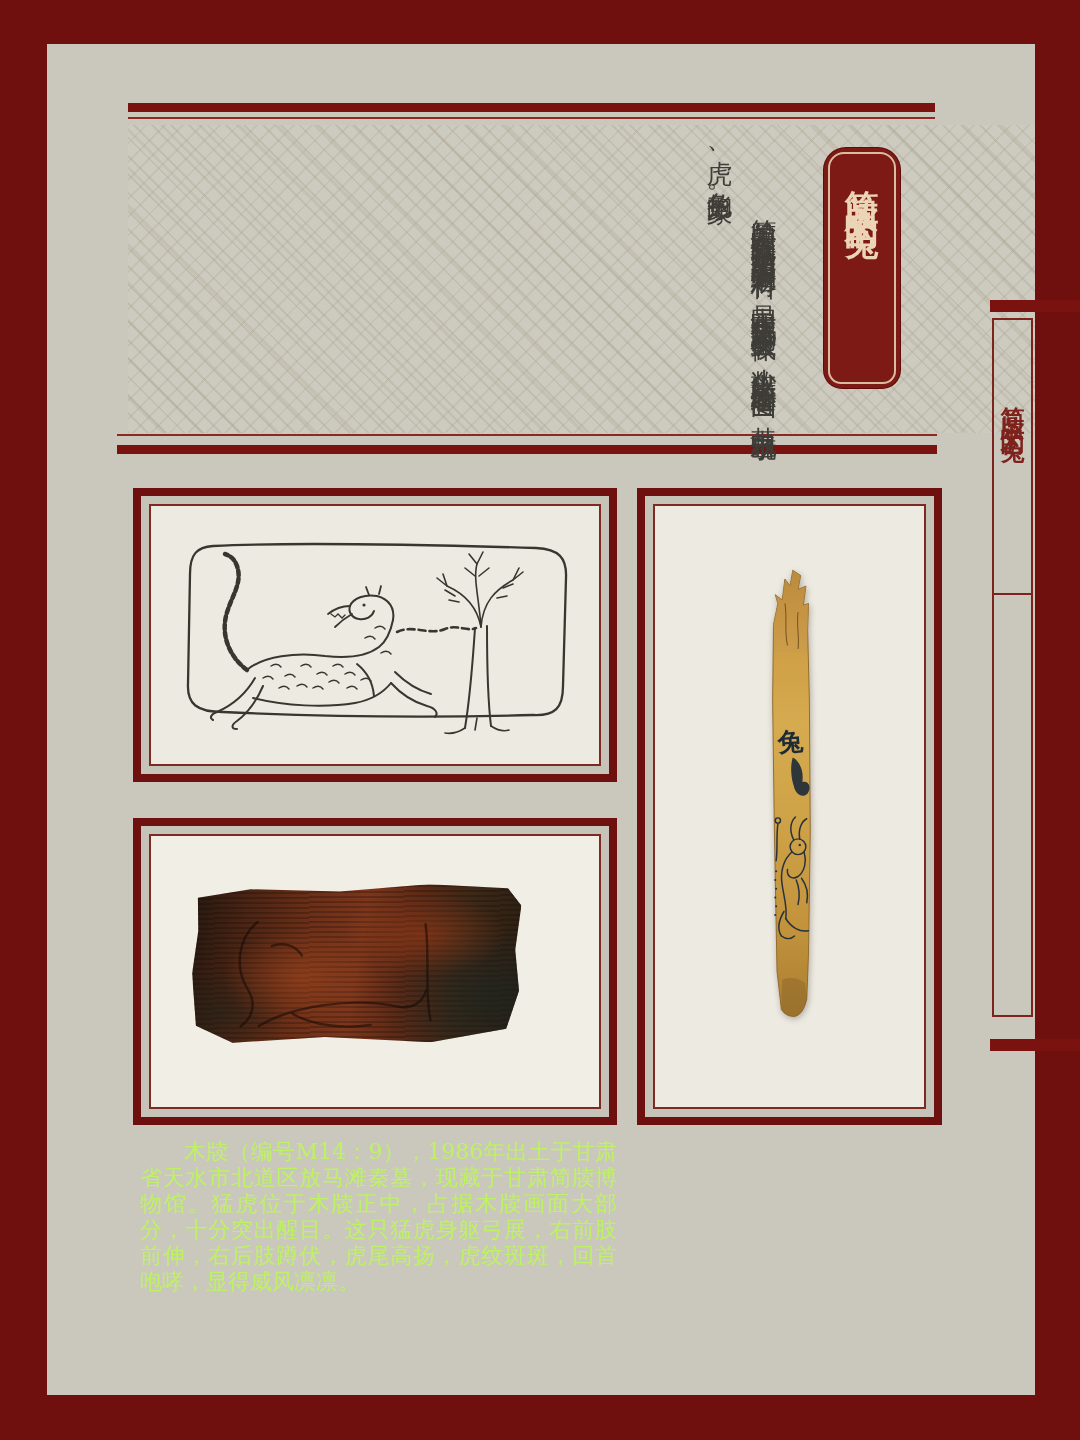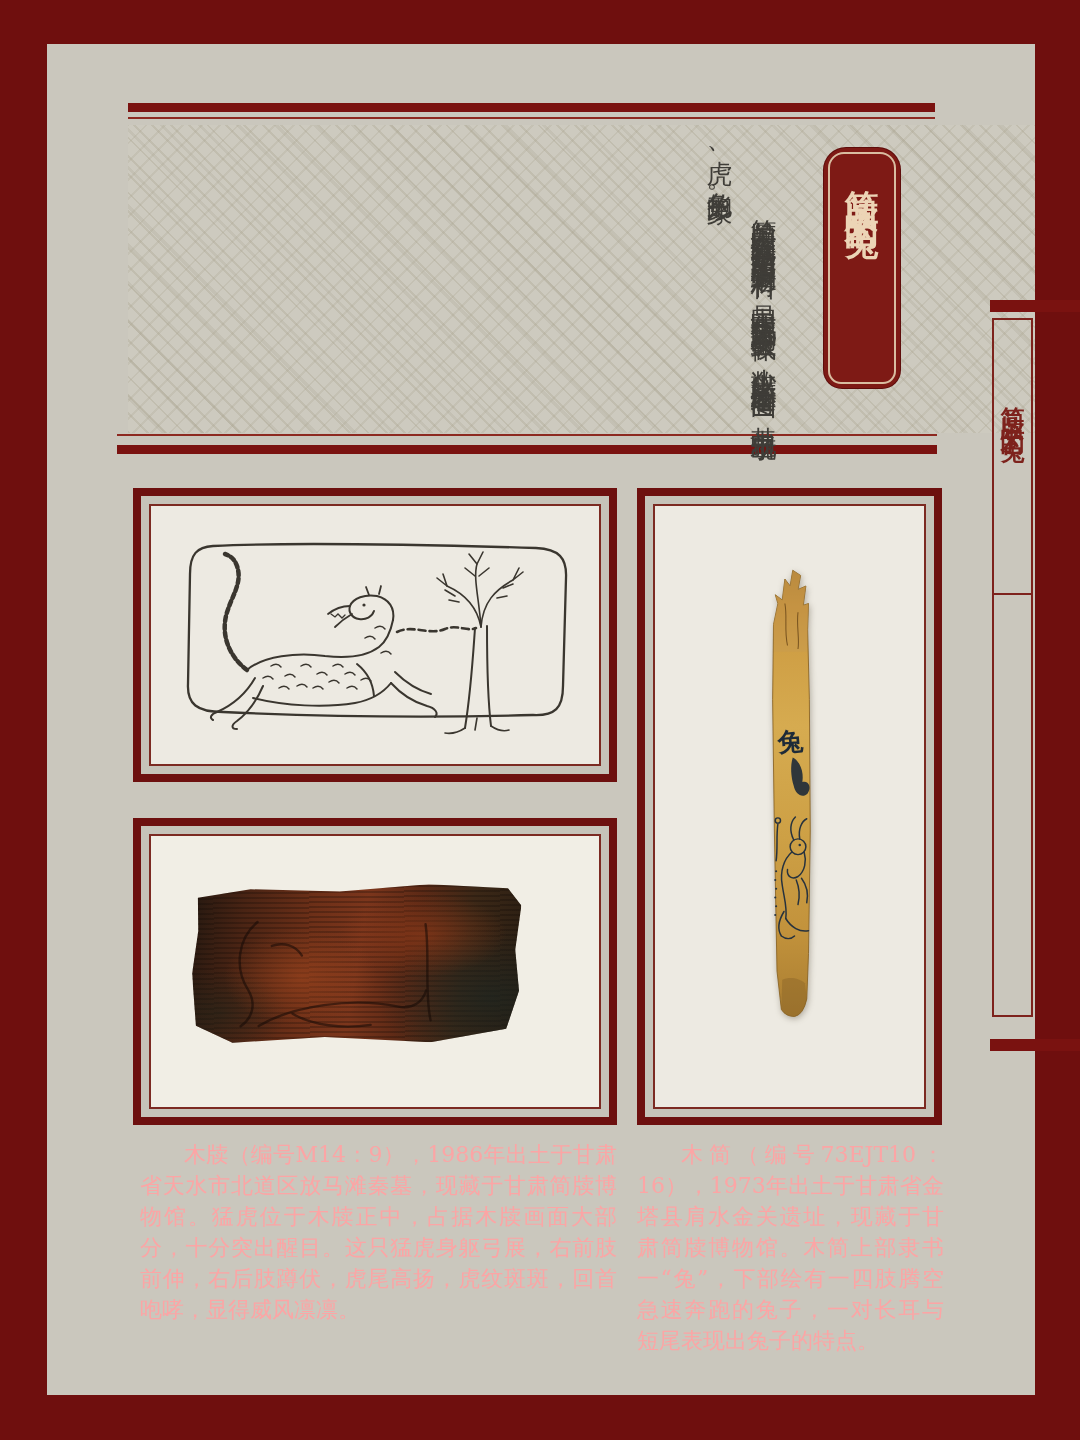--- a/index.html
+++ b/index.html
@@ -45,21 +45,21 @@
       radial-gradient(90px 60px at 8% 80%, rgba(30,35,25,.5), transparent 75%),
       repeating-linear-gradient(0deg, rgba(15,8,4,.25) 0 2px, rgba(0,0,0,0) 2px 5px),
       linear-gradient(100deg,#241810 0%,#4a2414 16%,#6e3018 36%,#7c361c 50%,#5e2a16 64%,#3c2817 80%,#281d12 100%);
     clip-path:polygon(2% 7%,18% 2%,45% 4%,72% 0%,96% 3%,100% 14%,98% 42%,99% 68%,95% 92%,72% 100%,40% 96%,12% 99%,1% 88%,0% 55%,2% 28%);
     box-shadow:0 3px 8px rgba(40,30,20,.35);}
   .tablet svg{position:absolute;inset:0;width:100%;height:100%;}
   
   .slip-wrap{position:absolute;left:108px;top:34px;width:56px;height:512px;filter:drop-shadow(1px 2px 3px rgba(60,50,30,.35));}
   .slip-wrap svg{width:100%;height:100%;}
   
-  .caption{position:absolute;font-size:22px;line-height:31px;color:#fca5a5;text-align:justify;}
+  .caption{position:absolute;font-size:22px;line-height:26px;color:#bef264;text-align:justify;}
   .caption p{margin:0;text-indent:2em;}
   .cap1{left:140px;top:1139px;width:477px;}
   .cap2{left:637px;top:1139px;width:307px;}
   
   .sidebar-bar{position:absolute;background:#7a1210;height:12px;width:90px;left:990px;}
   .sb-top{top:300px;}
   .sb-bot{top:1039px;}
   .side-box{position:absolute;left:992px;top:318px;width:41px;height:699px;box-sizing:border-box;border:2px solid #7d221c;}
   .side-divider{position:absolute;left:0;right:0;top:273px;height:2px;background:#7d221c;}
   .side-title{position:absolute;top:68px;left:50%;transform:translateX(-50%);
@@ -178,23 +178,20 @@
           </g>
           <path d="M22,470 C30,466 42,468 48,474 L50,492 Q46,510 36,512 Q26,512 21,504 Z" fill="#8a6428" opacity="0.45"></path>
         </svg>
       </div>
     </div>
   </figure>
 
   <div class="caption cap1">
     <p>木牍（编号M14：9），1986年出土于甘肃省天水市北道区放马滩秦墓，现藏于甘肃简牍博物馆。猛虎位于木牍正中，占据木牍画面大部分，十分突出醒目。这只猛虎身躯弓展，右前肢前伸，右后肢蹲伏，虎尾高扬，虎纹斑斑，回首咆哮，显得威风凛凛。</p>
   </div>
-  <div class="caption cap2">
-    <p>木简（编号73EJT10：16），1973年出土于甘肃省金塔县肩水金关遗址，现藏于甘肃简牍博物馆。木简上部隶书一“兔”，下部绘有一四肢腾空急速奔跑的兔子，一对长耳与短尾表现出兔子的特点。</p>
-  </div>
 
   <div class="sidebar-bar sb-top"></div>
   <div class="side-box">
     <span class="side-title">简牍中的兔</span>
     <div class="side-divider"></div>
   </div>
   <div class="sidebar-bar sb-bot"></div>
 </div>
 
 </body></html>

